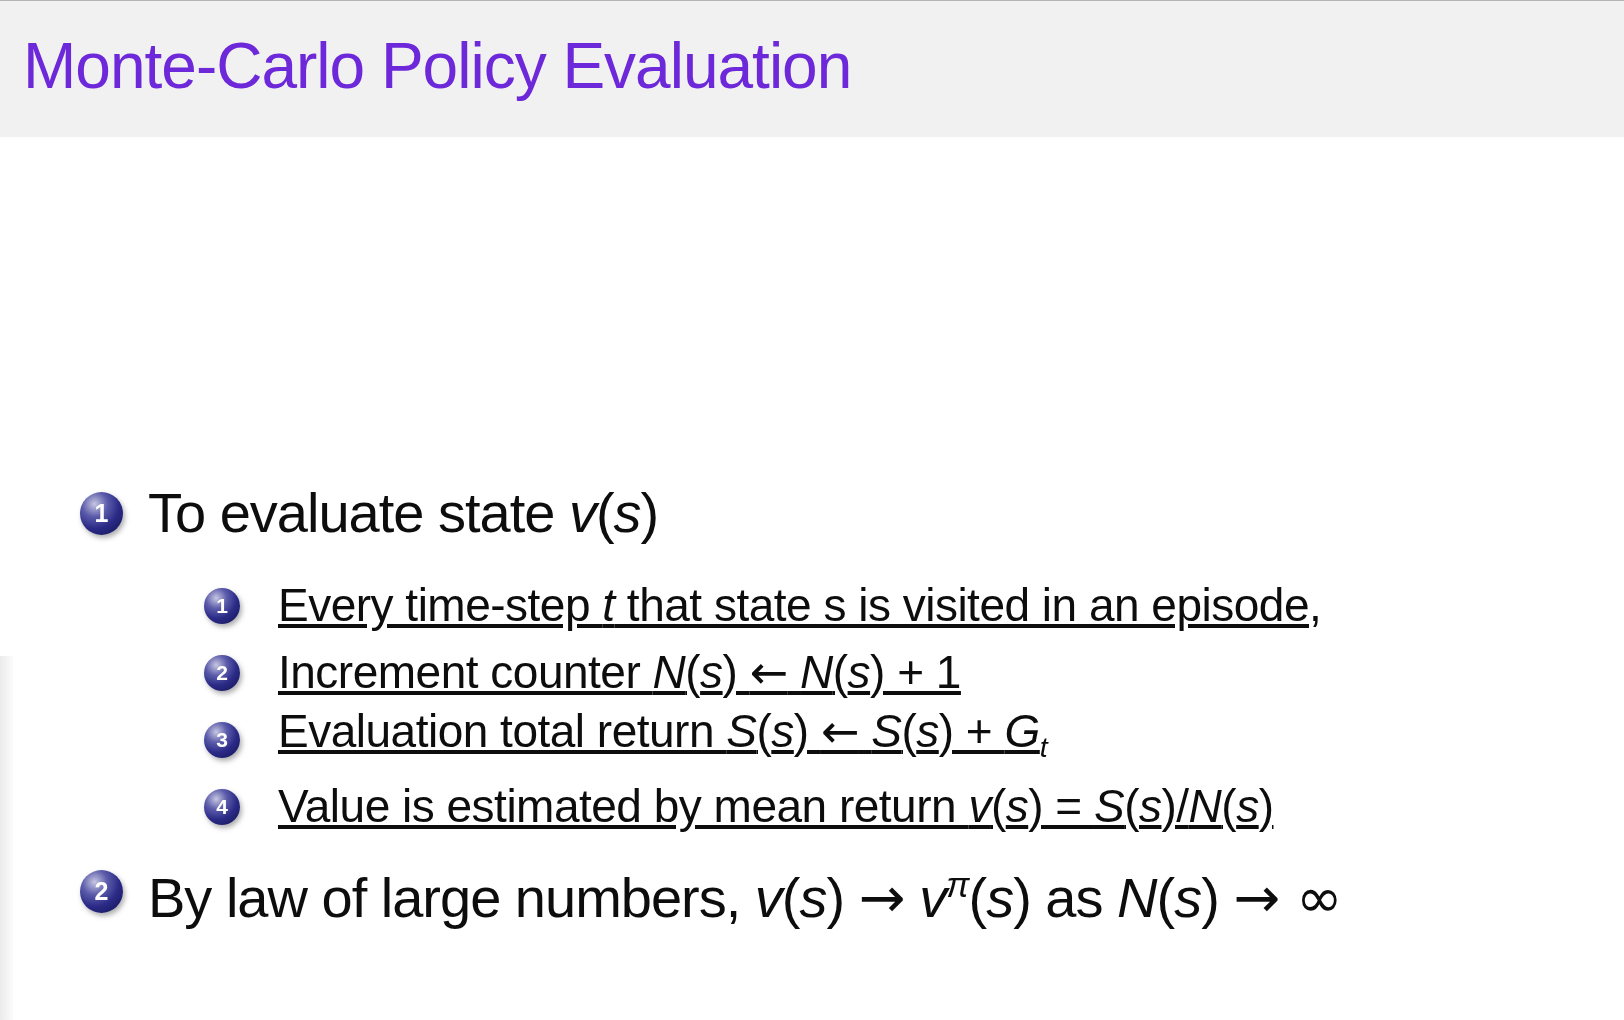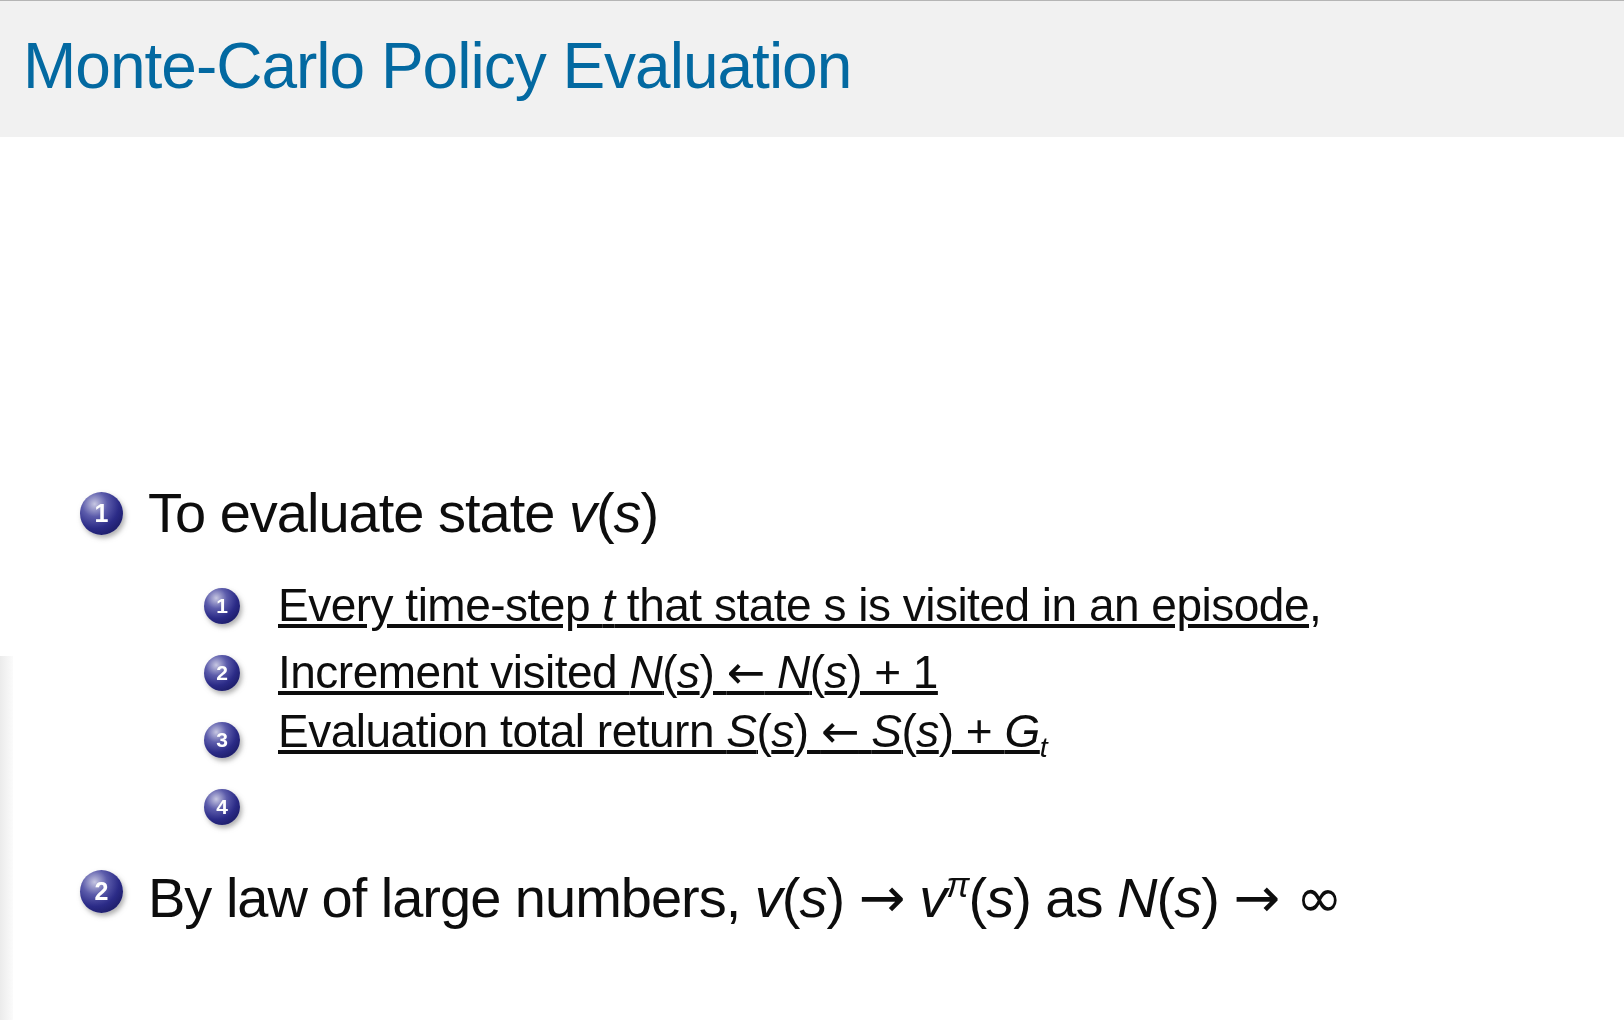--- a/index.html
+++ b/index.html
@@ -28,21 +28,21 @@
     background: var(--title-bar-bg);
     border-top: 1px solid #b5b5b5;
     display: flex;
     align-items: center;
     padding-left: 23px;
     padding-bottom: 6px;
   }
   .title {
     font-size: 64px;
     letter-spacing: -1px;
-    color: #0369a1;
+    color: #6d28d9;
     white-space: nowrap;
   }
   .left-strip {
     position: absolute;
     left: 0;
     top: 656px;
     width: 13px;
     height: 364px;
     background: linear-gradient(90deg, #ebebeb, #fbfbfb);
   }
@@ -101,30 +101,31 @@
 
     <div id="sublist">
 
       <div class="row row-l2">
         <span class="ball ball-l2">1</span>
         <span class="txt txt-l2"><span>Every time-step </span><span class="i">t</span><span> that state s is visited in an episode,</span></span>
       </div>
 
       <div class="row row-l2">
         <span class="ball ball-l2">2</span>
-        <span class="txt txt-l2"><span>Increment visited </span><span class="i">N</span><span>(</span><span class="i">s</span><span>) </span><span class="sym">←</span><span> </span><span class="i">N</span><span>(</span><span class="i">s</span><span>) + 1</span></span>
+        <span class="txt txt-l2"><span>Increment counter </span><span class="i">N</span><span>(</span><span class="i">s</span><span>) </span><span class="sym">←</span><span> </span><span class="i">N</span><span>(</span><span class="i">s</span><span>) + 1</span></span>
       </div>
 
       <div class="row row-l2">
         <span class="ball ball-l2">3</span>
         <span class="txt txt-l2"><span>Evaluation total return </span><span class="i">S</span><span>(</span><span class="i">s</span><span>) </span><span class="sym">←</span><span> </span><span class="i">S</span><span>(</span><span class="i">s</span><span>) + </span><span class="i">G</span><span class="sub">t</span></span>
       </div>
 
       <div class="row row-l2">
         <span class="ball ball-l2">4</span>
+        <span class="txt txt-l2"><span>Value is estimated by mean return </span><span class="i">v</span><span>(</span><span class="i">s</span><span>) = </span><span class="i">S</span><span>(</span><span class="i">s</span><span>)/</span><span class="i">N</span><span>(</span><span class="i">s</span><span>)</span></span>
       </div>
 
     </div>
 
     <div class="row row-l1" id="item-2">
       <span class="ball ball-l1">2</span>
       <span class="txt txt-l1"><span>By law of large numbers, </span><span class="i">v</span><span>(</span><span class="i">s</span><span>) </span><span class="sym">→</span><span> </span><span class="i">v</span><span class="sup">π</span><span>(</span><span class="i">s</span><span>) as </span><span class="i">N</span><span>(</span><span class="i">s</span><span>) </span><span class="sym">→</span><span class="sym"> ∞</span></span>
     </div>
 
   </div>

